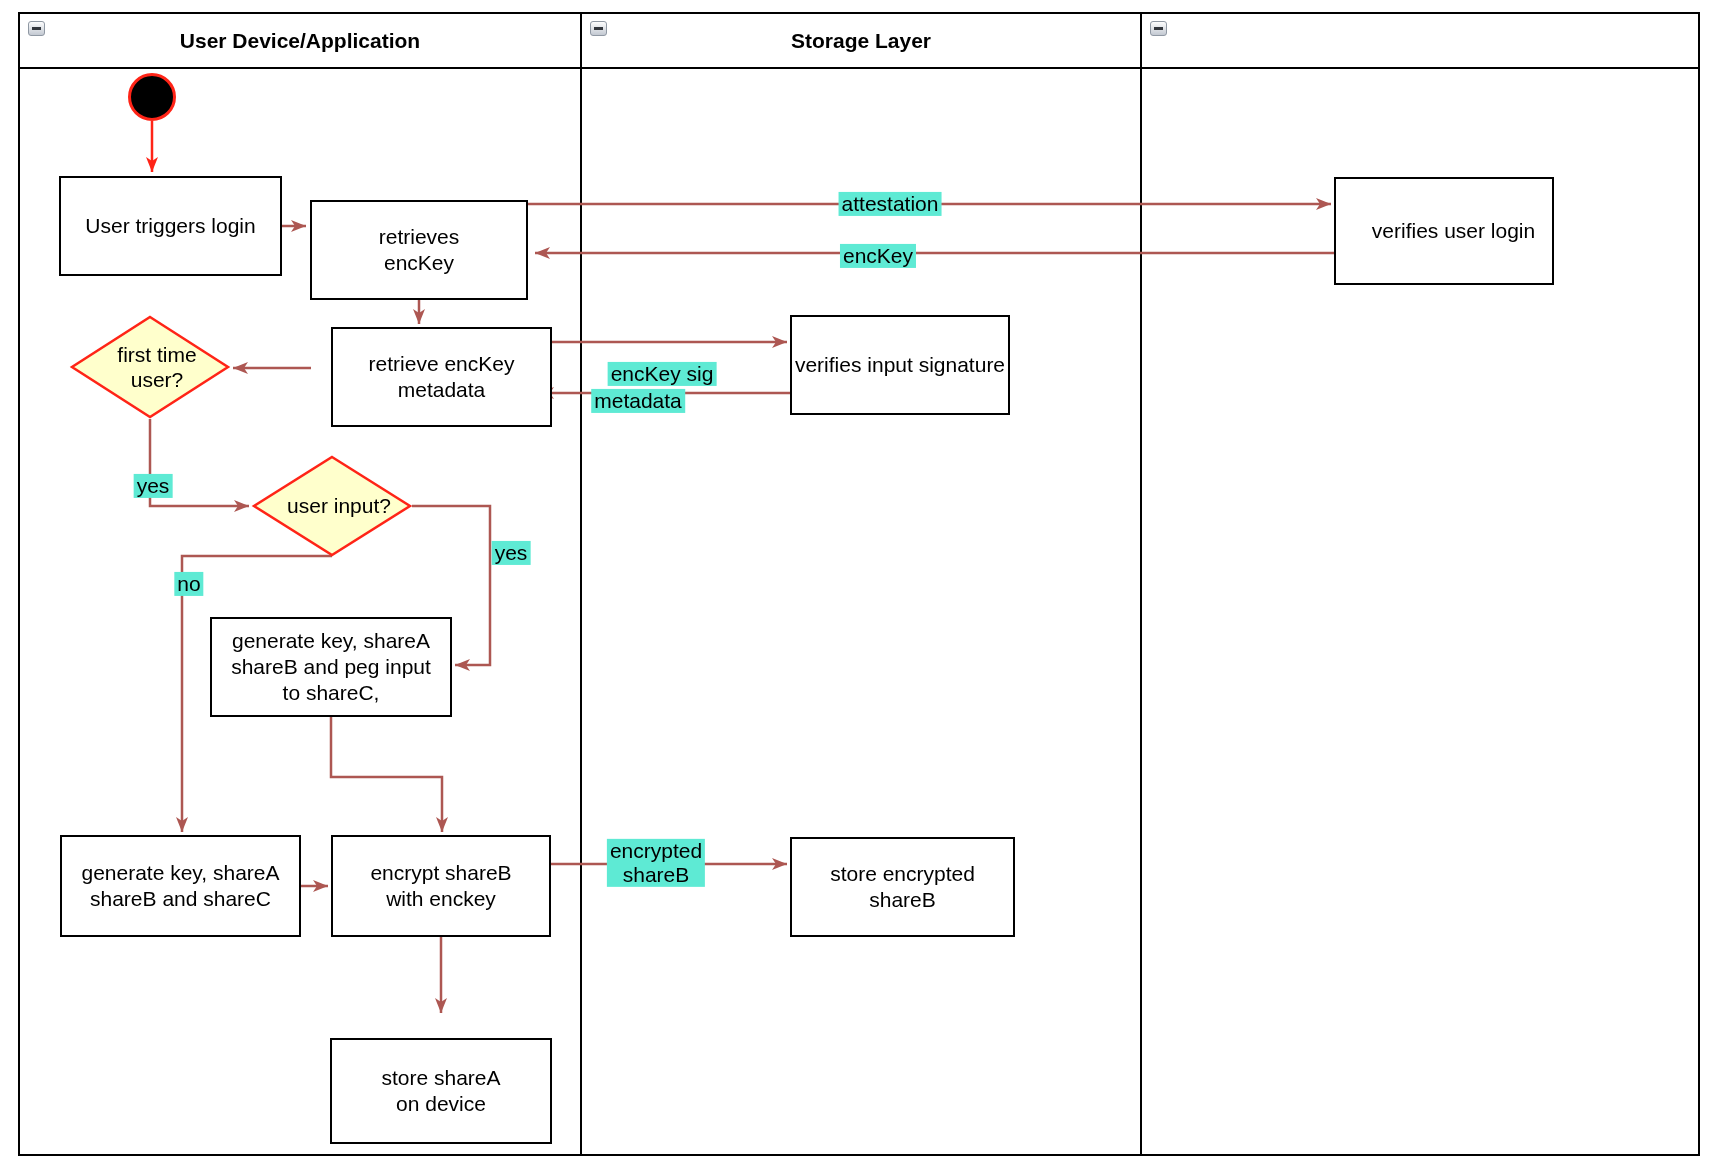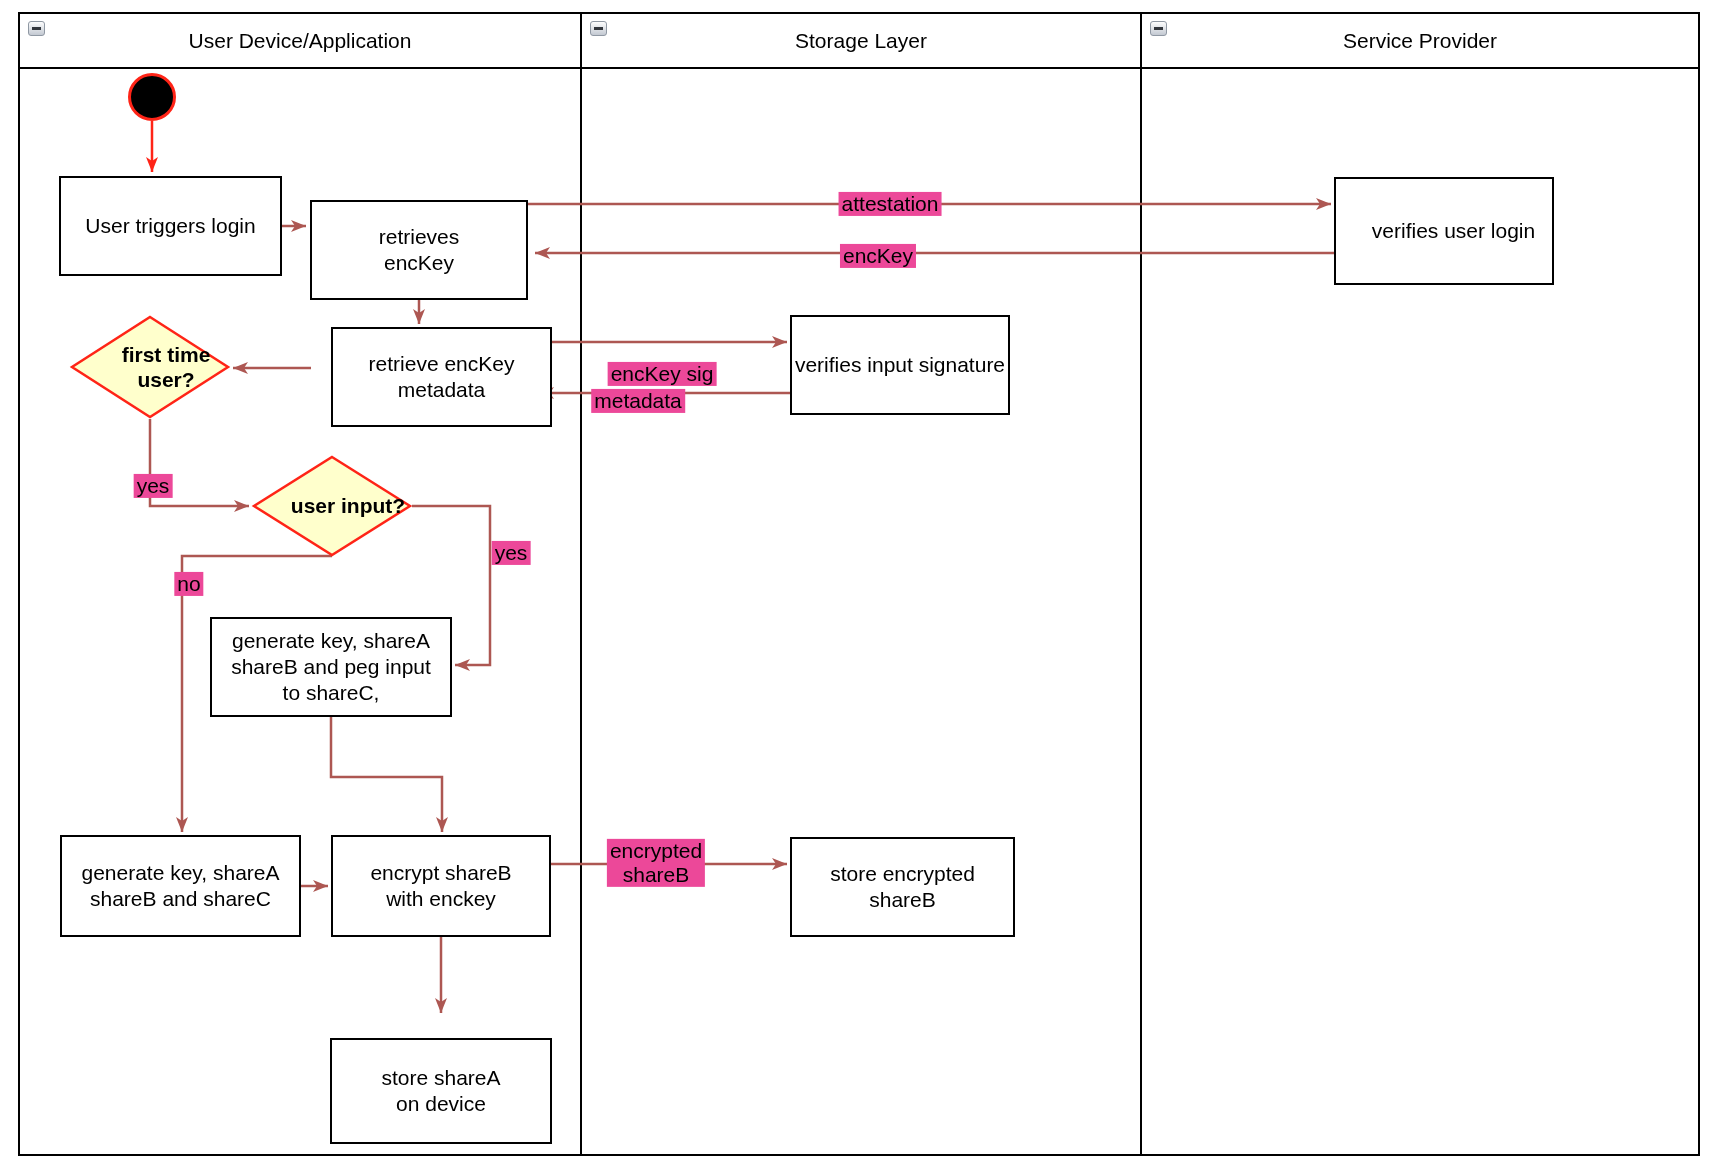--- a/index.html
+++ b/index.html
@@ -16,49 +16,49 @@
     font-family:"Liberation Sans", sans-serif;color:#000;overflow:hidden;
   }
   .pool{
     position:absolute;left:18px;top:12px;width:1682px;height:1144px;
     border:2px solid var(--lane-stroke);box-sizing:border-box;
   }
   .divider-v{position:absolute;top:0;bottom:0;width:2px;background:var(--lane-stroke);}
   .header-sep{position:absolute;left:0;right:0;top:53px;height:2px;background:var(--lane-stroke);}
   .lane-title{
     position:absolute;top:0;height:53px;display:flex;align-items:center;justify-content:center;
-    font-weight:normal;font-size:21px;
+    font-weight:bold;font-size:21px;
   }
   .collapse-btn{
     position:absolute;top:7px;width:17px;height:15px;box-sizing:border-box;
     border:1px solid #8f98a3;border-radius:3px;
     background:linear-gradient(#fdfdfd,#c3c9d2);
     display:flex;align-items:center;justify-content:center;cursor:pointer;
   }
   .collapse-btn .minus{width:9px;height:3px;background:#33373d;}
   .node{
     position:absolute;background:#ffffff;border:2px solid var(--shape-stroke);box-sizing:border-box;
     display:flex;align-items:center;justify-content:center;text-align:center;
     font-size:21px;line-height:1.25;white-space:pre-line;
   }
   .node.nowrap{white-space:nowrap;}
   .decision{position:absolute;}
   .decision svg{position:absolute;left:0;top:0;overflow:visible;}
   .decision-label{
-    position:absolute;left:16px;top:0;width:100%;height:100%;
+    position:absolute;left:7px;top:0;width:100%;height:100%;
     display:flex;align-items:center;justify-content:center;text-align:center;
-    font-size:21px;line-height:1.2;white-space:pre-line;font-weight:bold;
+    font-size:21px;line-height:1.2;white-space:pre-line;
   }
   .start-node{
     position:absolute;left:128px;top:73px;width:42px;height:42px;
     background:#000;border:3px solid var(--start-accent);border-radius:50%;
   }
   .edge-label{
     position:absolute;transform:translate(-50%,-50%);
-    background:#ec4899;padding:0 3px;font-size:21px;line-height:1.15;
+    background:#5eead4;padding:0 3px;font-size:21px;line-height:1.15;
     text-align:center;white-space:pre-line;
   }
   svg.connectors{position:absolute;left:0;top:0;pointer-events:none;}
   svg.connectors path.edge{fill:none;stroke:var(--arrow);stroke-width:2.5px;}
   svg.connectors path.edge.start{stroke:var(--start-accent);}
   #ah-brick path{fill:var(--arrow);}
   #ah-red path{fill:var(--start-accent);}
   .diamond-poly{fill:var(--diamond-fill);stroke:var(--diamond-stroke);stroke-width:2.5px;}
 </style>
 </head>
@@ -66,21 +66,20 @@
 
 <div class="canvas">
 
   <div class="pool">
     <div class="divider-v" style="left:560px;"></div>
     <div class="divider-v" style="left:1120px;"></div>
     <div class="header-sep"></div>
 
     <div class="lane-title" style="left:0;width:560px;">User Device/Application</div>
     <div class="lane-title" style="left:562px;width:558px;">Storage Layer</div>
-    <div class="lane-title" style="left:1122px;width:556px;">Service Provider</div>
 
     <div class="collapse-btn" style="left:8px;">
       <span class="minus"></span>
     </div>
     <div class="collapse-btn" style="left:570px;">
       <span class="minus"></span>
     </div>
     <div class="collapse-btn" style="left:1130px;">
       <span class="minus"></span>
     </div>

